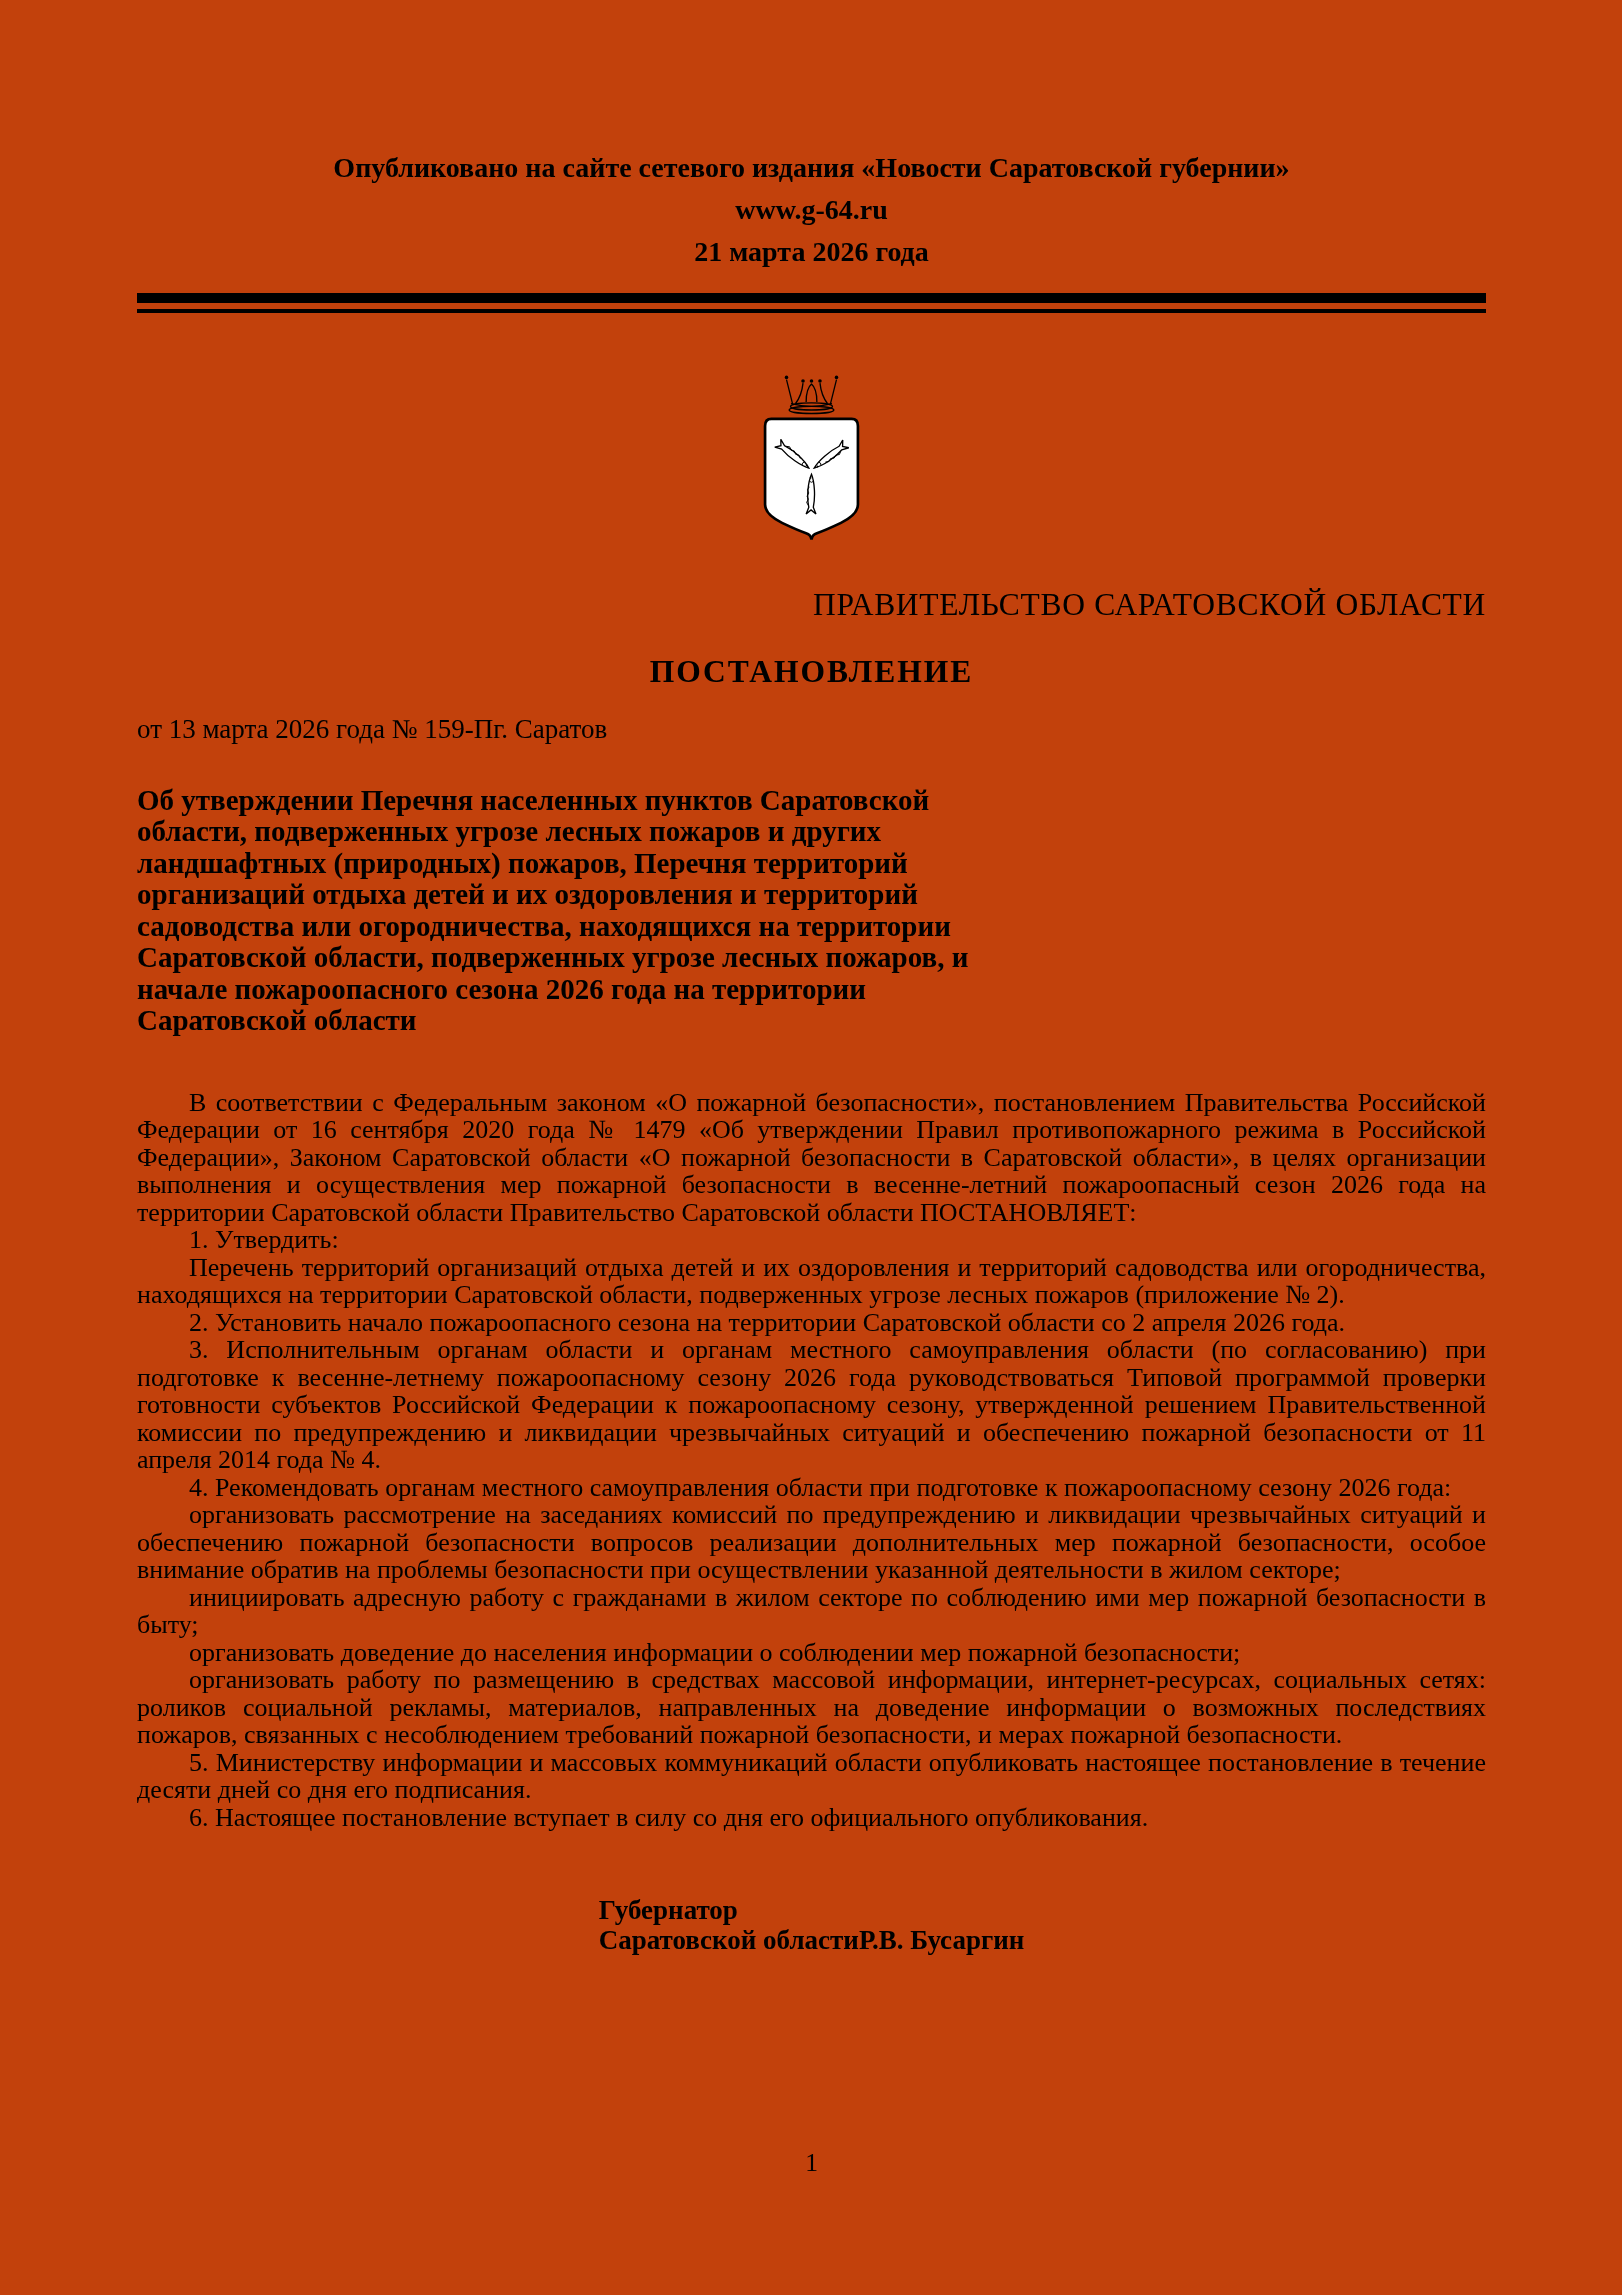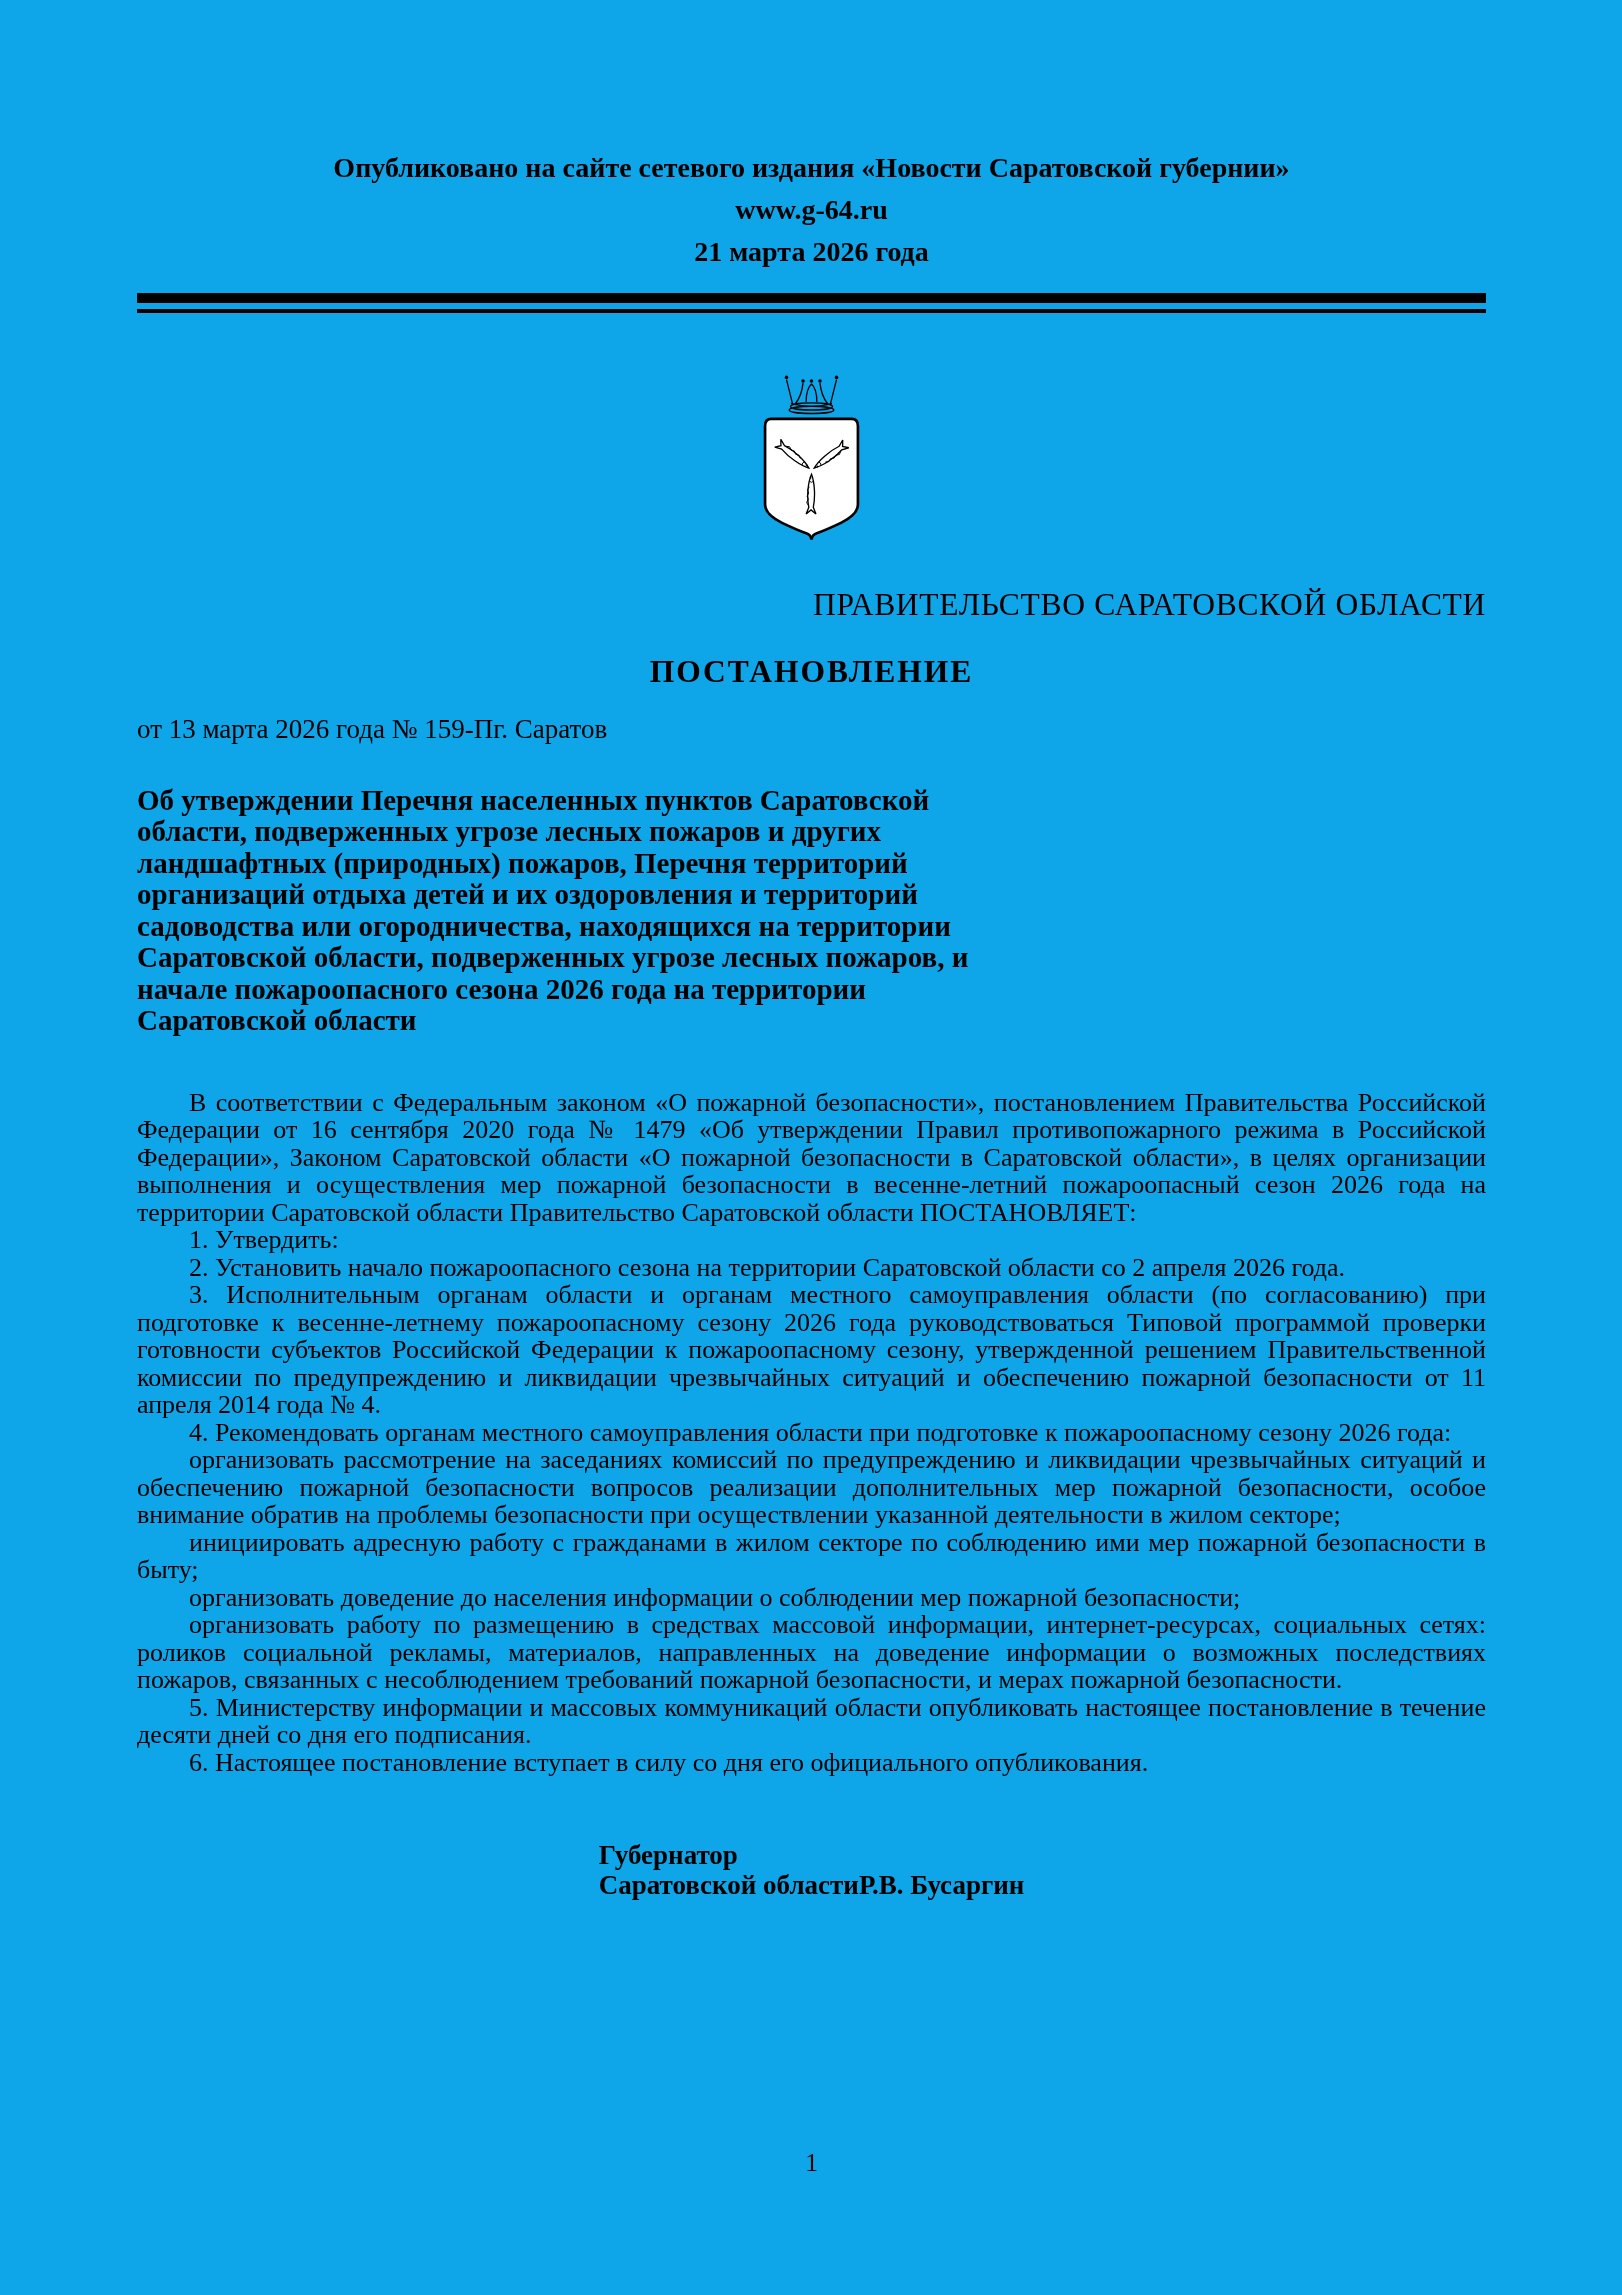--- a/index.html
+++ b/index.html
@@ -2,21 +2,21 @@
 <html lang="ru" style="font-size:10.7px"><head>
 <meta charset="utf-8">
 <style>
   * { box-sizing: border-box; }
   html, body { margin: 0; padding: 0; background: #ffffff; }
 
   .page {
     position: relative;
     width: 1623px;
     height: 2295px;
-    background: #0ea5e9;
+    background: #c2410c;
     color: #000000;
     font-family: "Liberation Serif", "DejaVu Serif", serif;
     padding: 0 137px;
     overflow: hidden;
   }
 
   
   .pub-header {
     padding-top: 147px;
     text-align: center;
@@ -165,20 +165,21 @@
   <div class="date-line">
     <span>от 13 марта 2026 года № 159-П</span>
     <span>г. Саратов</span>
   </div>
 
   <div class="subject">Об утверждении Перечня населенных пунктов Саратовской области, подверженных угрозе лесных пожаров и других ландшафтных (природных) пожаров, Перечня территорий организаций отдыха детей и их оздоровления и территорий садоводства или огородничества, находящихся на территории Саратовской области, подверженных угрозе лесных пожаров, и начале пожароопасного сезона 2026 года на территории Саратовской области</div>
 
   <div class="doc-body">
     <p>В соответствии с Федеральным законом «О пожарной безопасности», постановлением Правительства Российской Федерации от 16 сентября 2020 года № 1479 «Об утверждении Правил противопожарного режима в Российской Федерации», Законом Саратовской области «О пожарной безопасности в Саратовской области», в целях организации выполнения и осуществления мер пожарной безопасности в весенне-летний пожароопасный сезон 2026 года на территории Саратовской области Правительство Саратовской области ПОСТАНОВЛЯЕТ:</p>
     <p>1. Утвердить:</p>
+    <p>Перечень территорий организаций отдыха детей и их оздоровления и территорий садоводства или огородничества, находящихся на территории Саратовской области, подверженных угрозе лесных пожаров (приложение № 2).</p>
     <p>2. Установить начало пожароопасного сезона на территории Саратовской области со 2 апреля 2026 года.</p>
     <p>3. Исполнительным органам области и органам местного самоуправления области (по согласованию) при подготовке к весенне-летнему пожароопасному сезону 2026 года руководствоваться Типовой программой проверки готовности субъектов Российской Федерации к пожароопасному сезону, утвержденной решением Правительственной комиссии по предупреждению и ликвидации чрезвычайных ситуаций и обеспечению пожарной безопасности от 11 апреля 2014 года № 4.</p>
     <p>4. Рекомендовать органам местного самоуправления области при подготовке к пожароопасному сезону 2026 года:</p>
     <p>организовать рассмотрение на заседаниях комиссий по предупреждению и ликвидации чрезвычайных ситуаций и обеспечению пожарной безопасности вопросов реализации дополнительных мер пожарной безопасности, особое внимание обратив на проблемы безопасности при осуществлении указанной деятельности в жилом секторе;</p>
     <p>инициировать адресную работу с гражданами в жилом секторе по соблюдению ими мер пожарной безопасности в быту;</p>
     <p>организовать доведение до населения информации о соблюдении мер пожарной безопасности;</p>
     <p>организовать работу по размещению в средствах массовой информации, интернет-ресурсах, социальных сетях: роликов социальной рекламы, материалов, направленных на доведение информации о возможных последствиях пожаров, связанных с несоблюдением требований пожарной безопасности, и мерах пожарной безопасности.</p>
     <p>5. Министерству информации и массовых коммуникаций области опубликовать настоящее постановление в течение десяти дней со дня его подписания.</p>
     <p>6. Настоящее постановление вступает в силу со дня его официального опубликования.</p>
   </div>

